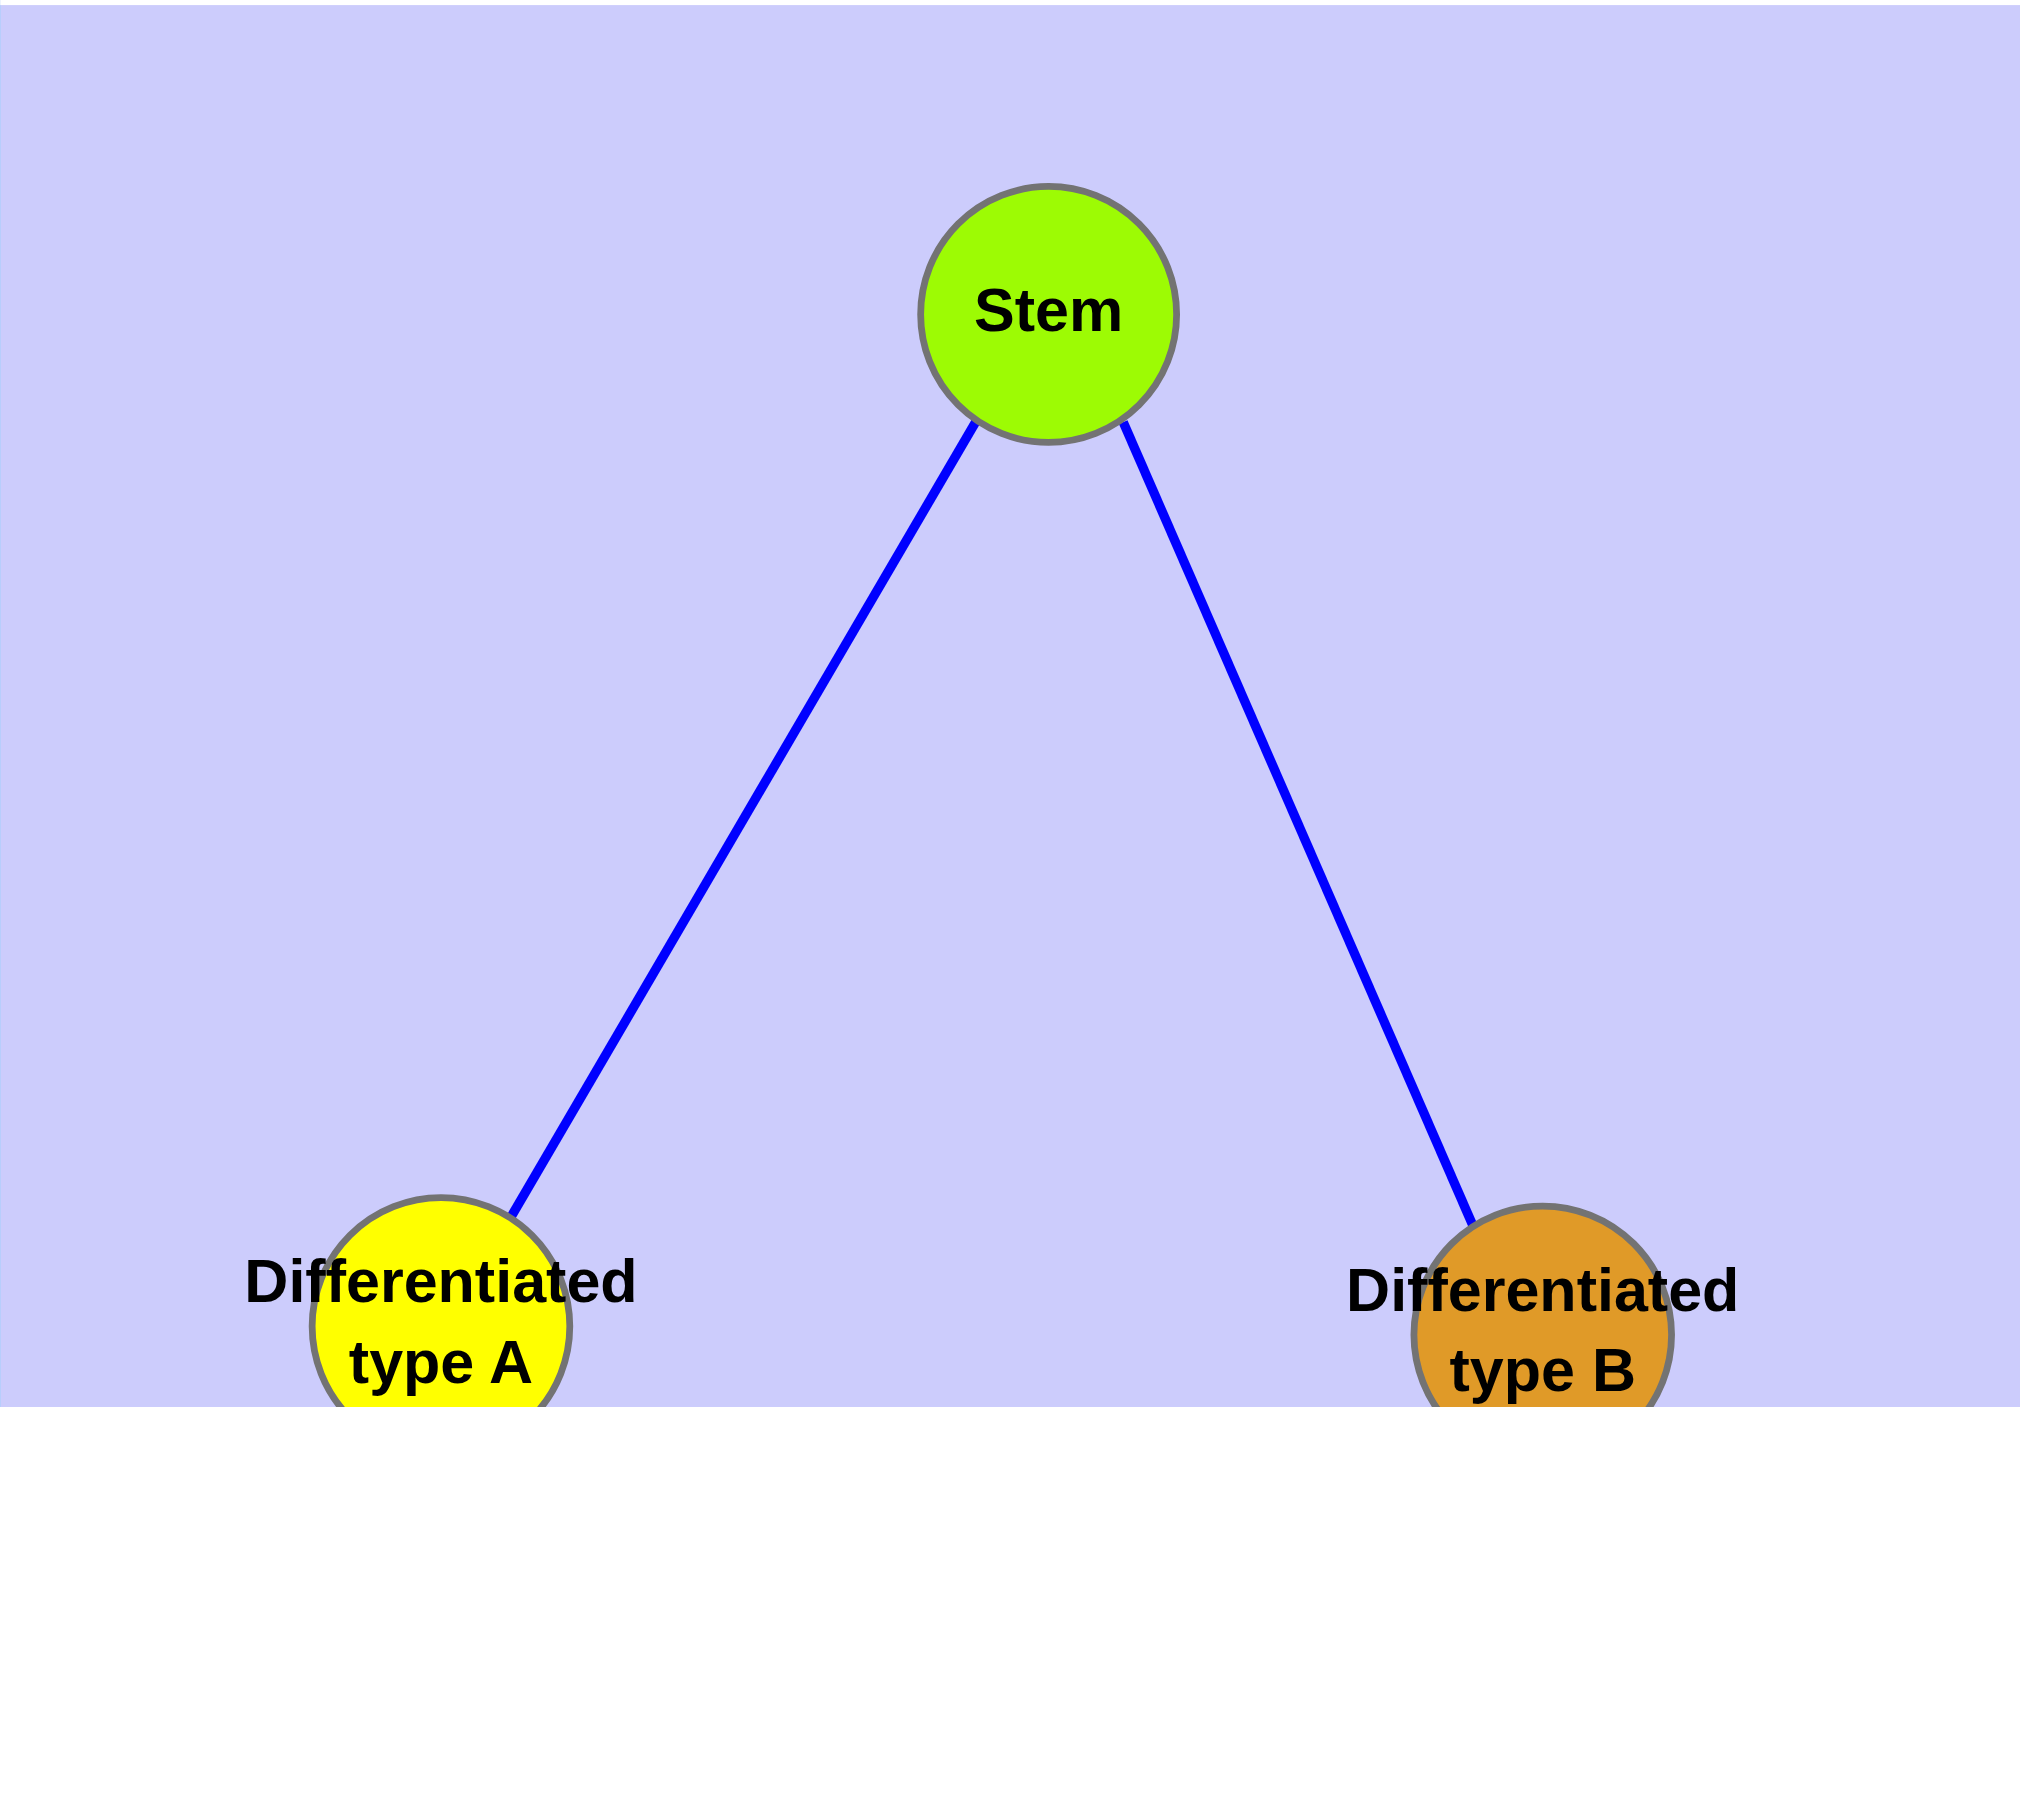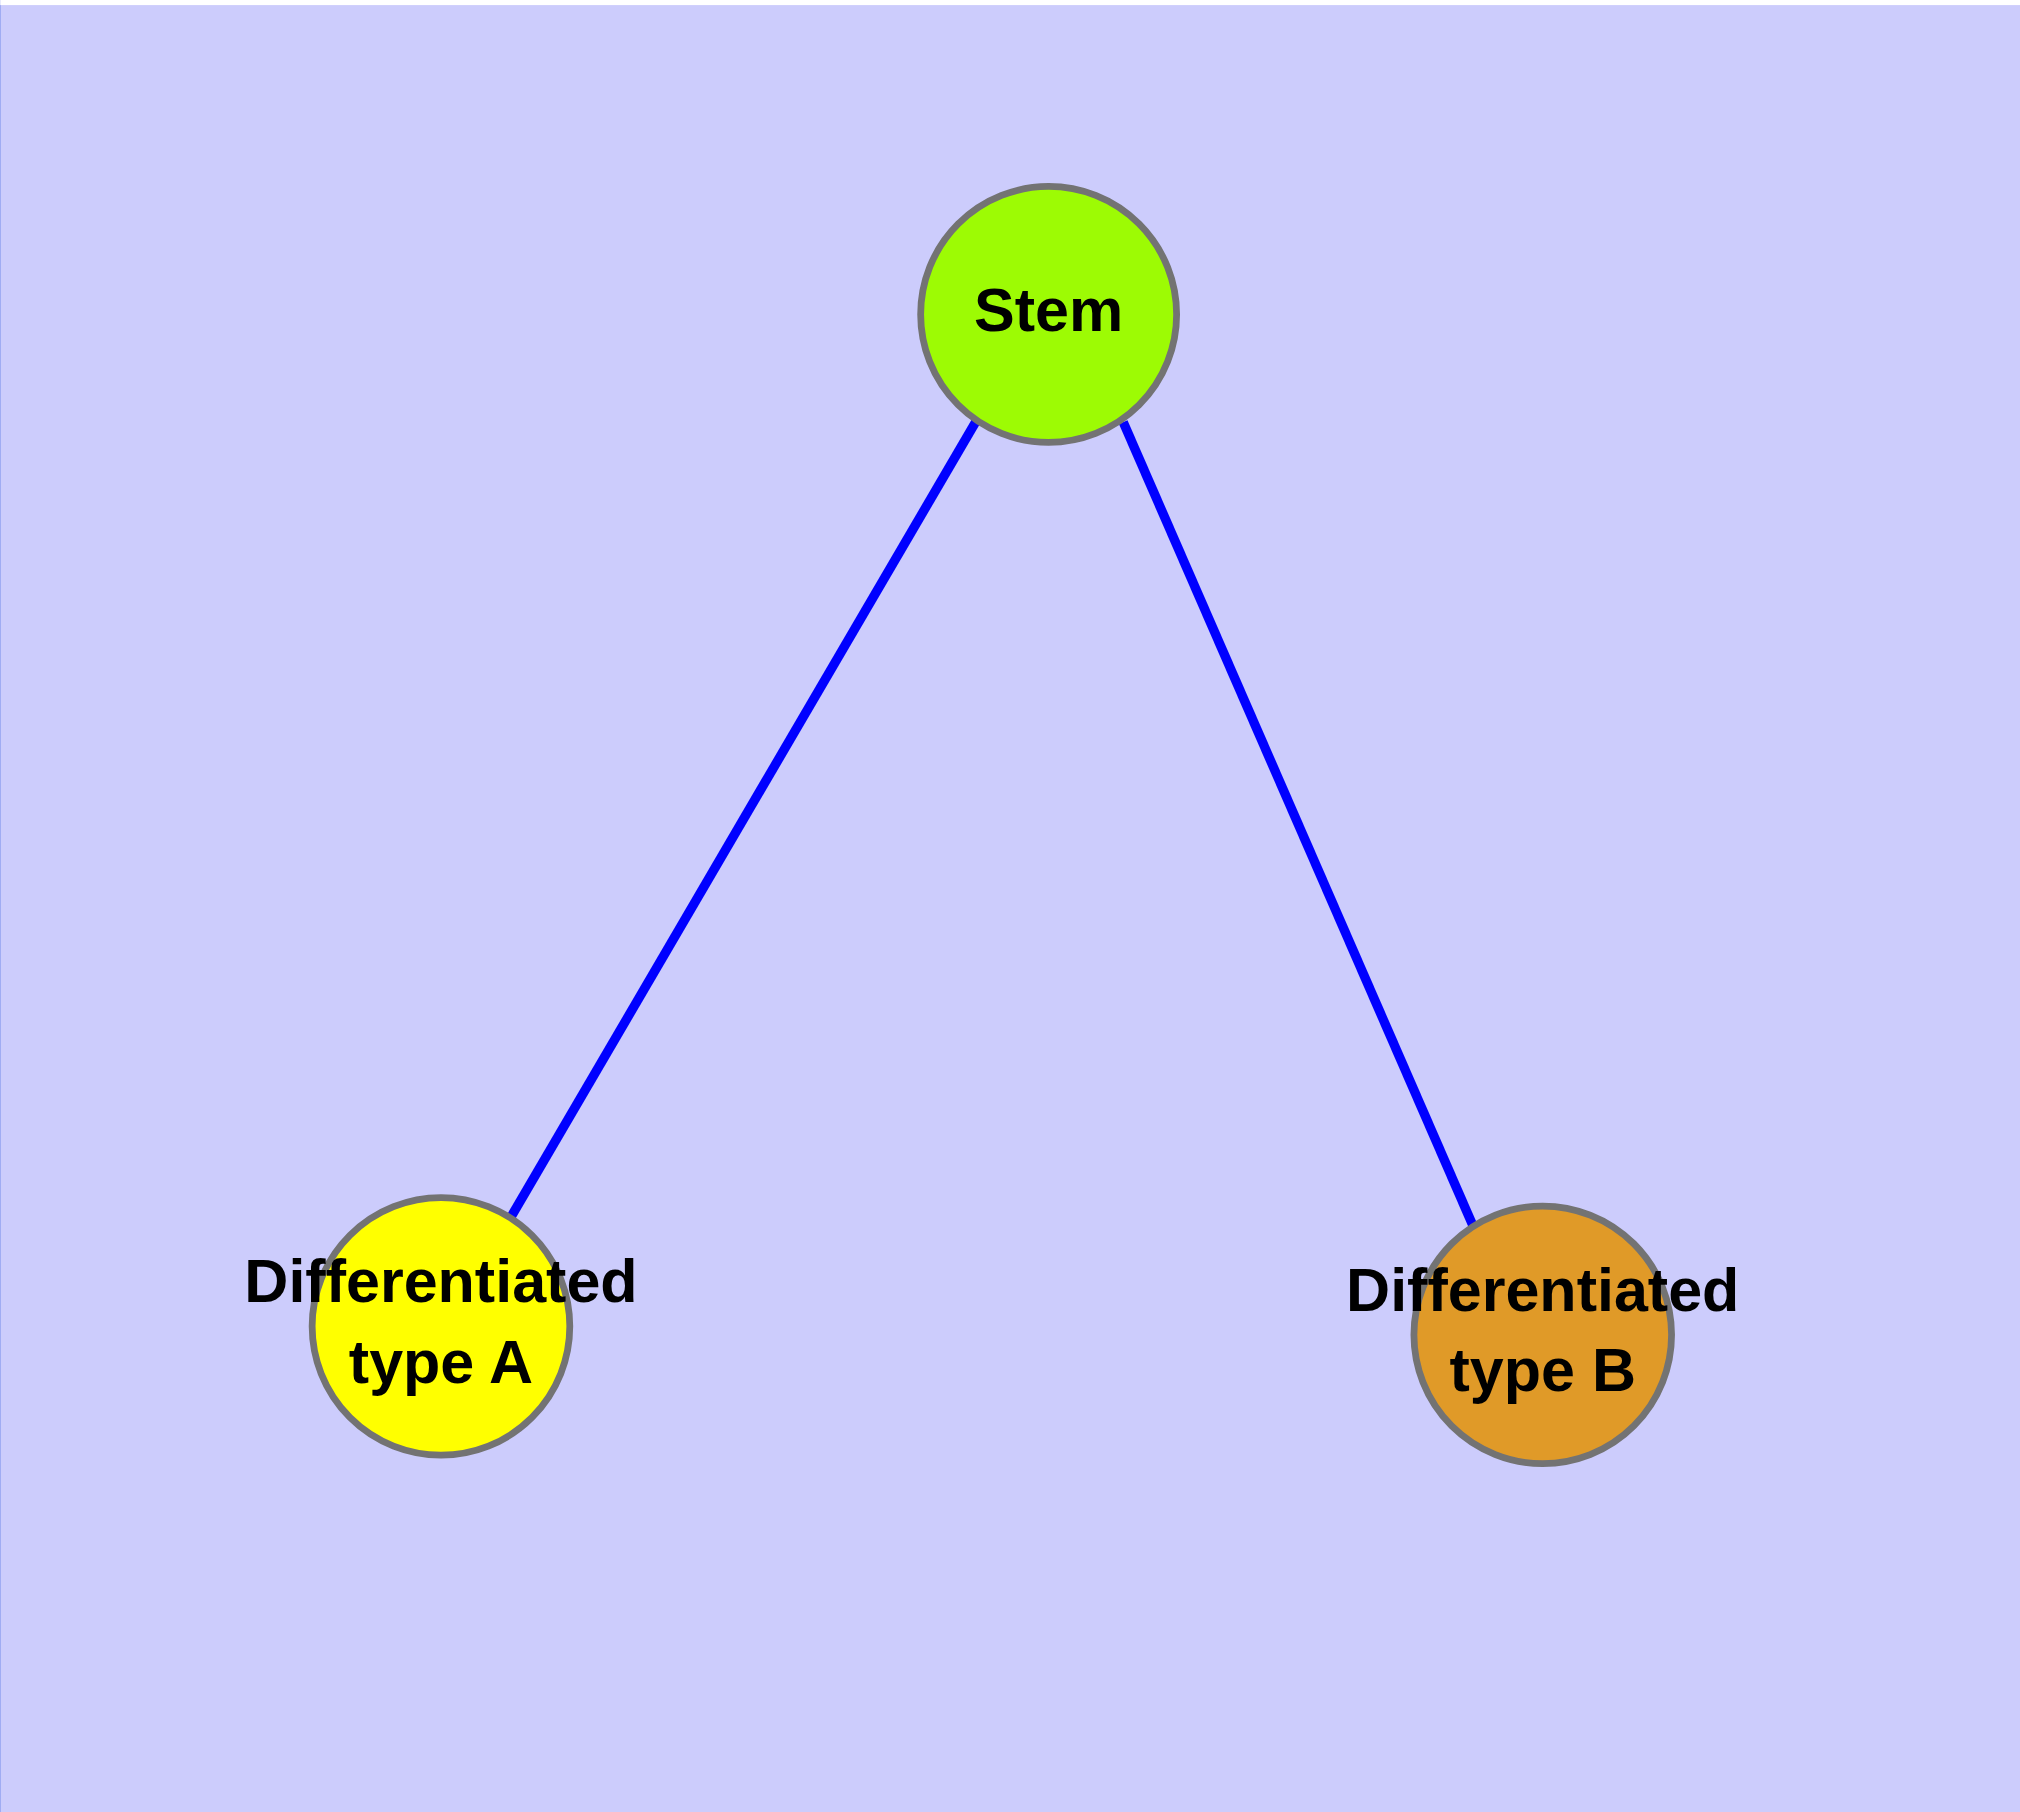--- a/index.html
+++ b/index.html
@@ -33,21 +33,21 @@
     dominant-baseline: middle;
     paint-order: normal;
   }
   .edge-line {
     stroke-linecap: butt;
   }
 </style>
 </head>
 <body>
 
-<div id="canvas" style="width: 2021px; height: 1812px; background: #1d4ed8;">
+<div id="canvas" style="width: 2021px; height: 1407px; background: #7dd3fc;">
 
   <svg id="graph-svg" viewBox="0 0 2384 2138" xmlns="http://www.w3.org/2000/svg" style="width: 2021px; height: 1812px;">
 
     <rect id="bg-rect" x="0" y="0" width="2384" height="2138" fill="#ccccfc"></rect>
     <rect id="bg-top-strip" x="0" y="0" width="2384" height="6" fill="#ffffff"></rect>
 
     <g id="edges-group">
       <line class="edge-line" id="edge-0" x1="1152" y1="496" x2="602" y2="1437" stroke="#0000ff" stroke-width="11"></line>
       <line class="edge-line" id="edge-1" x1="1325" y1="498" x2="1738" y2="1447" stroke="#0000ff" stroke-width="11"></line>
     </g>

